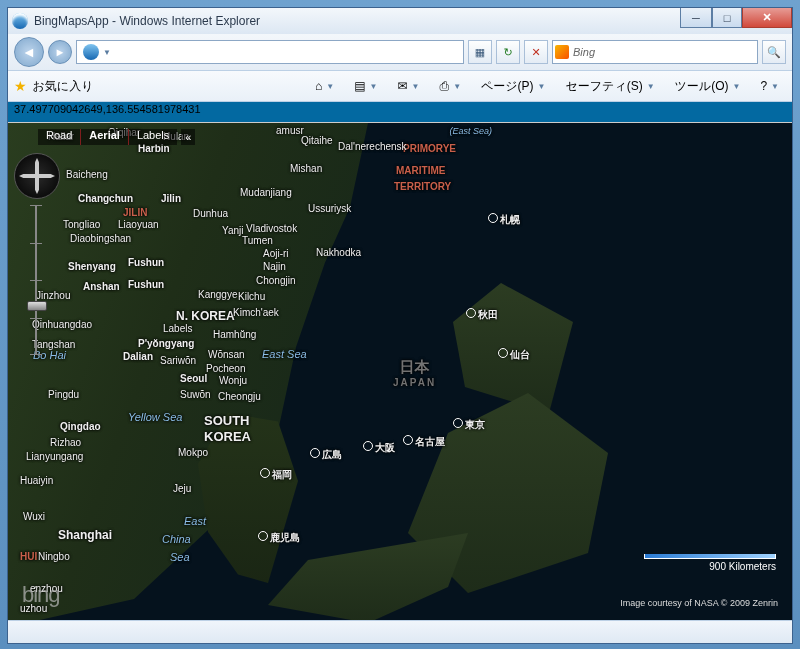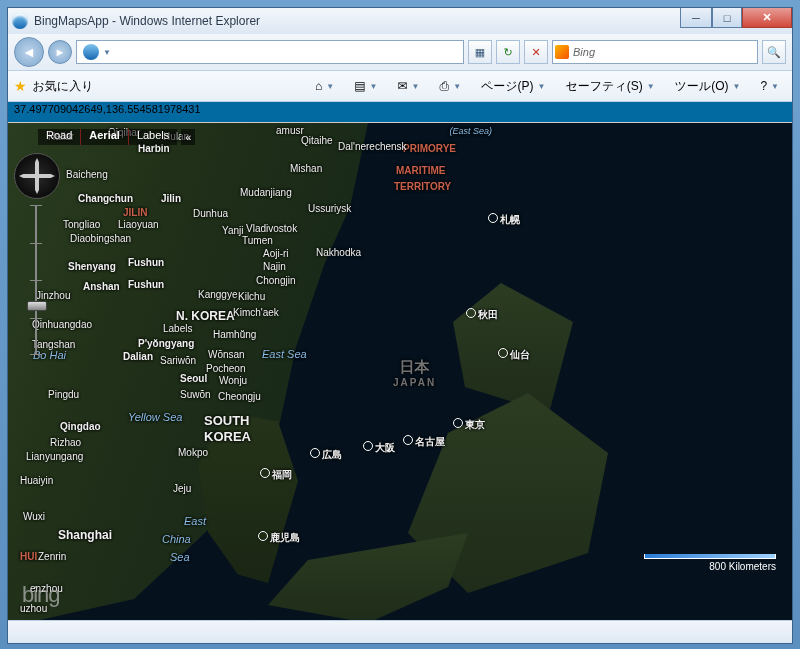--- a/index.html
+++ b/index.html
@@ -251,29 +251,30 @@
       <div class="lbl" style="left:24px;top:216px">Tangshan</div>
       <div class="lbl" style="left:40px;top:266px">Pingdu</div>
       <div class="lbl city" style="left:52px;top:298px">Qingdao</div>
       <div class="lbl" style="left:42px;top:314px">Rizhao</div>
       <div class="lbl" style="left:18px;top:328px">Lianyungang</div>
       <div class="lbl" style="left:170px;top:324px">Mokpo</div>
       <div class="lbl" style="left:165px;top:360px">Jeju</div>
       <div class="lbl" style="left:12px;top:352px">Huaiyin</div>
       <div class="lbl" style="left:15px;top:388px">Wuxi</div>
       <div class="lbl city" style="left:50px;top:405px;font-size:12px">Shanghai</div>
-      <div class="lbl" style="left:30px;top:428px">Zenrin</div>
+      <div class="lbl" style="left:30px;top:428px">Ningbo</div>
       <div class="lbl region" style="left:12px;top:428px">HUI</div>
       <div class="lbl" style="left:22px;top:460px">enzhou</div>
       <div class="lbl" style="left:12px;top:480px">uzhou</div>
 
       <div class="scalebar">
         <div class="bar"></div>
-        <span>800 Kilometers</span>
+        <span>900 Kilometers</span>
       </div>
       <div class="credits">
+        <div>Image courtesy of NASA    © 2009 Zenrin</div>
       </div>
       <div class="binglogo">bing</div>
     </div>
 
     <div class="statusbar"></div>
   </div>
 </div>
 
 </body></html>

